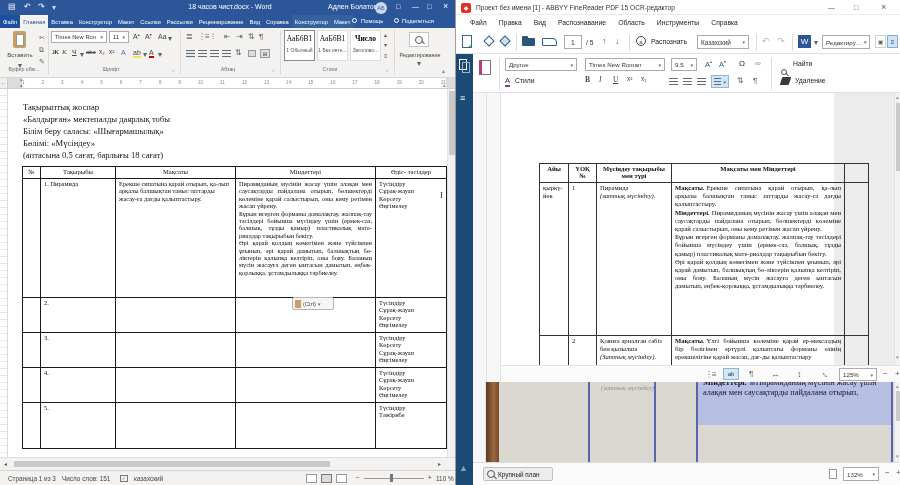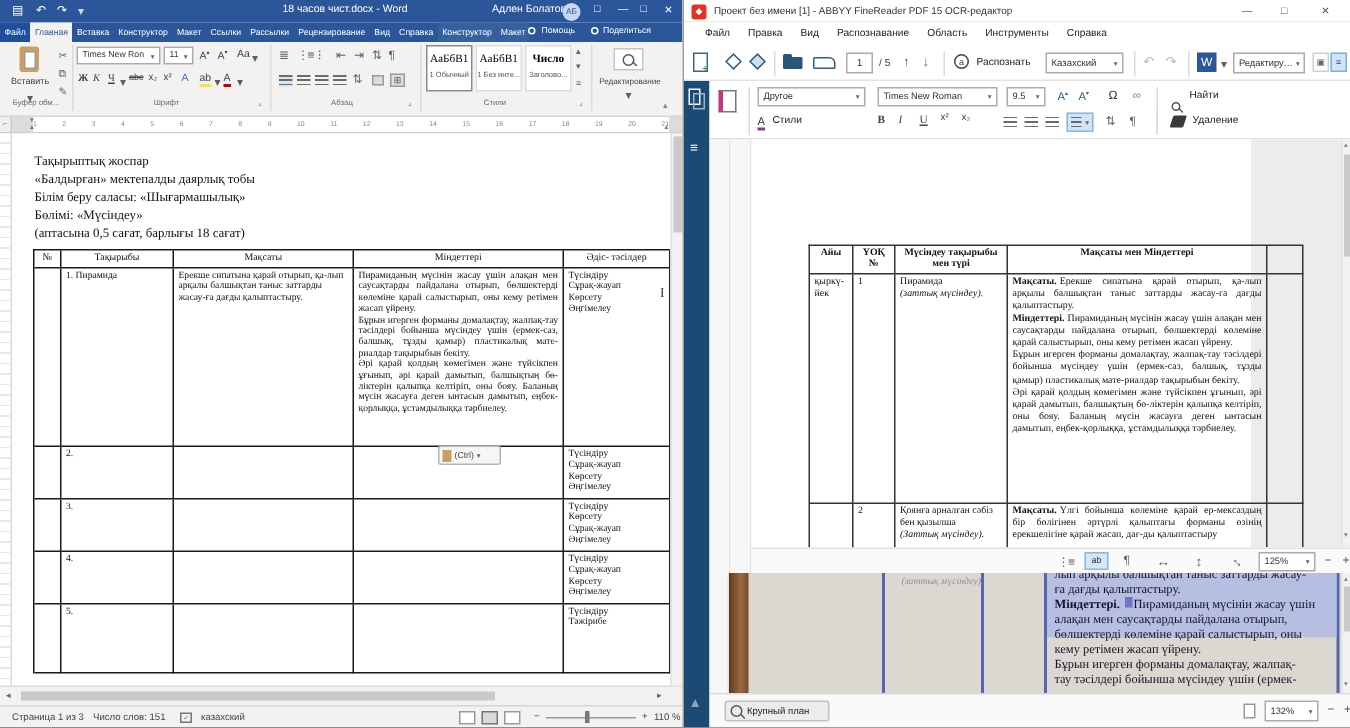--- a/index.html
+++ b/index.html
@@ -493,31 +493,25 @@
 
     <div class="ab" style="left:30px;top:382px;width:408px;height:80px;background:#dbd8d1;overflow:hidden;">
       <div class="ab" style="left:0;top:0;width:13px;height:80px;background:linear-gradient(90deg,#5e3a1e,#9a6a42 60%,#7a4a28);"></div>
       <div class="ab" style="left:102px;top:0;width:2px;height:80px;background:#5565ae;"></div>
       <div class="ab" style="left:168px;top:0;width:2px;height:80px;background:#5565ae;"></div>
       <div class="ab" style="left:210px;top:0;width:2px;height:80px;background:#5565ae;"></div>
       <div class="ab" style="left:405px;top:0;width:2px;height:80px;background:#5565ae;"></div>
       <span class="ab serif" style="left:115px;top:2px;font-size:6.5px;font-style:italic;color:#8f8f98;">(заттық мүсіндеу).</span>
       <div class="ab" style="left:212px;top:0;width:193px;height:43px;background:#b6bfe2;"></div>
       <div class="ab cu-text" style="left:217px;top:-4px;width:184px;">
-        <div class="tx">лып арқылы балшықтан таныс заттарды жасау-
-ға дағды қалыптастыру.</div>
         <div>
           <b>Міндеттері.</b>
           <span class="ab" style="position:static;display:inline-block;width:5px;height:7px;background:#3f51b5;opacity:.65;margin:0 1px;"></span><span class="tx">Пирамиданың мүсінін жасау үшін
 алақан мен саусақтарды пайдалана отырып,</span>
         </div>
-        <div class="tx">бөлшектерді көлеміне қарай салыстырып, оны
-кему ретімен жасап үйрену.
-Бұрын игерген форманы домалақтау, жалпақ-
-тау тәсілдері бойынша мүсіндеу үшін (ермек-</div>
       </div>
     </div>
 
     <div class="ab scrollv" style="left:438px;top:382px;width:7px;height:80px;">
       <span class="ico ic-ddu" style="left:1px;top:2px;font-size:5px;color:#888;"></span>
       <span class="ab thumb" style="left:1px;top:9px;width:5px;height:30px;"></span>
       <span class="ico ic-dd" style="left:1px;top:72px;font-size:5px;color:#888;"></span>
     </div>
 
     <div class="ab" style="left:17px;top:462px;width:428px;height:23px;background:#fafafa;border-top:1px solid #dcdcdc;">

